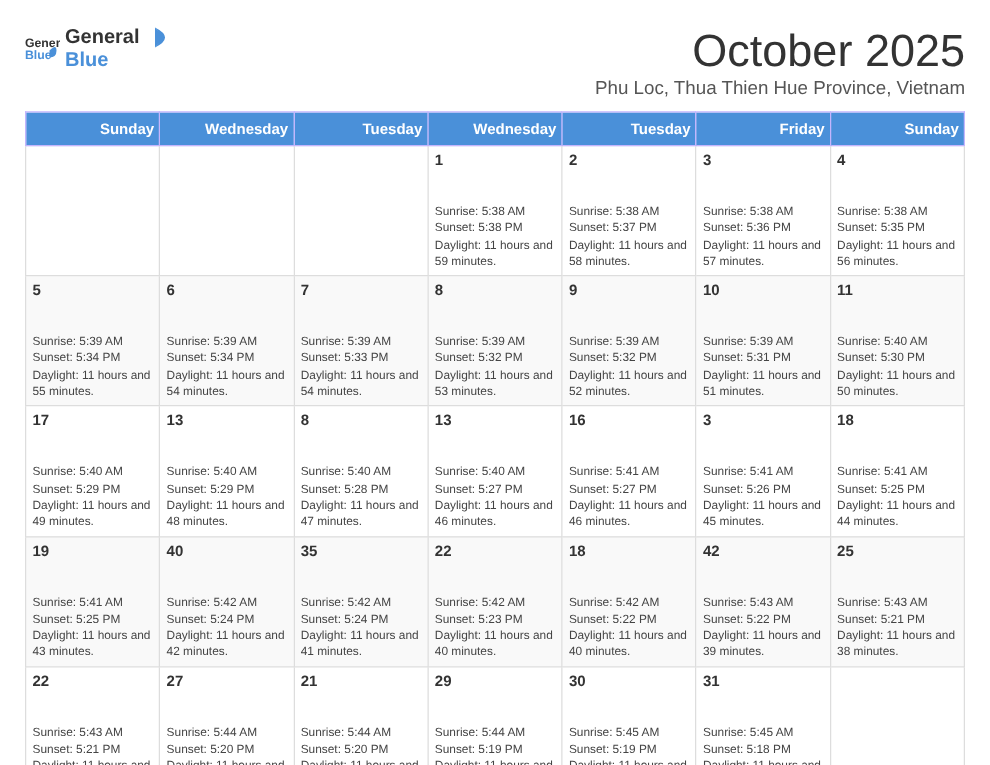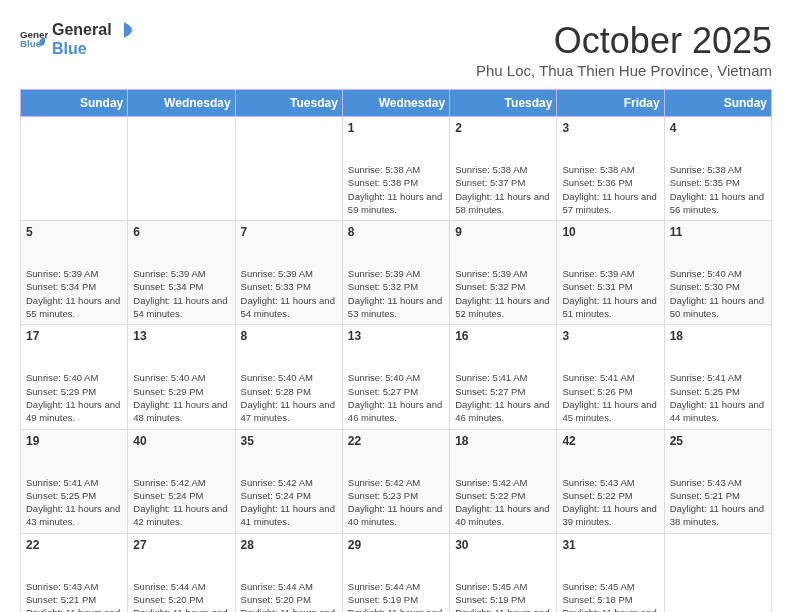--- a/index.html
+++ b/index.html
@@ -236,21 +236,21 @@
       <tr>
         <td>
           <div class="day-number">22</div>
           <div class="day-info">Sunrise: 5:43 AM<br>Sunset: 5:21 PM<br>Daylight: 11 hours and 37 minutes.</div>
         </td>
         <td>
           <div class="day-number">27</div>
           <div class="day-info">Sunrise: 5:44 AM<br>Sunset: 5:20 PM<br>Daylight: 11 hours and 36 minutes.</div>
         </td>
         <td>
-          <div class="day-number">28</div>
+          <div class="day-number">21</div>
           <div class="day-info">Sunrise: 5:44 AM<br>Sunset: 5:20 PM<br>Daylight: 11 hours and 35 minutes.</div>
         </td>
         <td>
           <div class="day-number">29</div>
           <div class="day-info">Sunrise: 5:44 AM<br>Sunset: 5:19 PM<br>Daylight: 11 hours and 35 minutes.</div>
         </td>
         <td>
           <div class="day-number">30</div>
           <div class="day-info">Sunrise: 5:45 AM<br>Sunset: 5:19 PM<br>Daylight: 11 hours and 34 minutes.</div>
         </td>

